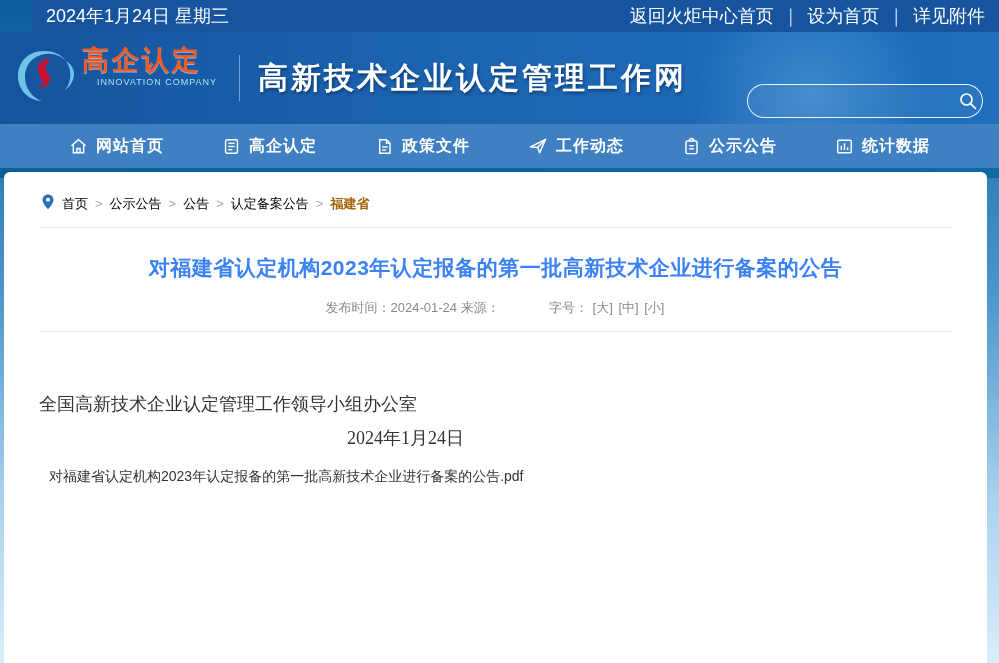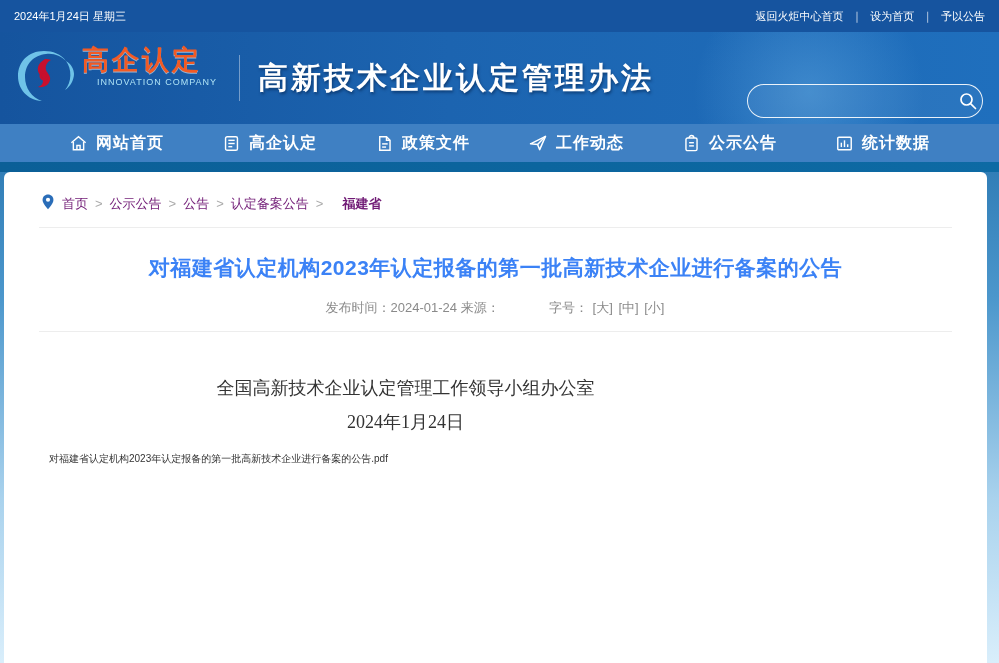--- a/index.html
+++ b/index.html
@@ -2,22 +2,22 @@
 <html><head>
 <meta charset="utf-8">
 <style>
   * { margin:0; padding:0; box-sizing:border-box; }
   html,body { width:999px; height:663px; overflow:hidden; }
   body { font-family:"Liberation Sans","DejaVu Sans",sans-serif; }
   .page { position:relative; width:999px; height:663px;
           background:linear-gradient(180deg,#0d5c9b 0%,#4c97cc 45%,#a9d2ed 75%,#d9eefb 100%); }
 
   
-  .topbar { height:32px; background:#16549f; color:#fff; font-size:11px;
-            display:flex; align-items:center; justify-content:space-between; padding:12px 14px; }
+  .topbar { height:32px; background:#16549f; color:#fff; font-size:18px;
+            display:flex; align-items:center; justify-content:space-between; padding:12px 14px;margin-left:32px; }
   .topbar a { color:#fff; text-decoration:none; cursor:pointer; }
   .topbar .sep { margin:0 8px; opacity:.85; }
 
   
   .header { position:relative; height:92px;
             background:linear-gradient(90deg,#15549e 0%,#1c64b0 45%,#1f6fbd 100%);
             display:flex; align-items:center; padding:0 14px; overflow:hidden; }
   .header::before { content:""; position:absolute; right:60px; top:-40px; width:260px; height:200px;
             border-radius:50%; background:radial-gradient(circle,rgba(120,190,240,.35),rgba(120,190,240,0) 70%); }
   .logo { display:flex; align-items:flex-start; gap:6px; z-index:1; }
@@ -29,83 +29,83 @@
                 text-shadow:1px 2px 3px rgba(0,30,70,.55); z-index:1;
                 font-family:"Liberation Serif","DejaVu Serif",serif; }
   .search { position:absolute; right:16px; top:52px; width:236px; height:34px;
             border:1px solid rgba(255,255,255,.9); border-radius:17px;
             display:flex; align-items:center; z-index:2; background:rgba(255,255,255,.05); }
   .search input { flex:1; border:none; outline:none; background:transparent; color:#fff;
                   font-size:14px; padding:0 8px 0 16px; }
   .search .mag { width:34px; display:flex; align-items:center; justify-content:center; cursor:pointer; }
 
   
-  .nav { height:38px; background:#3f80c3; display:flex; align-items:center;
+  .nav { height:44px; background:#3f80c3; display:flex; align-items:center;
          justify-content:space-around; padding:14px 40px; }
   .nav-item { display:flex; align-items:center; gap:8px; color:#fff; font-size:16px;
               font-weight:bold; cursor:pointer; letter-spacing:1px; }
   .nav-item svg { display:block; }
   .nav-strip { height:10px; background:linear-gradient(90deg,#0b5f97,#0d6aa4); }
 
   
   .card { position:absolute; left:4px; right:12px; top:172px; bottom:0;
           background:#fff; border-radius:6px 6px 0 0; padding:0 35px; }
 
   .breadcrumb { display:flex; align-items:center; gap:7px; padding:22px 0 14px 2px;
                 font-size:13px; color:#999; }
-  .breadcrumb a { color:#701a75; text-decoration:none; cursor:pointer; }
-  .breadcrumb .cur { color:#701a75; font-weight:bold;margin-left:12px; }
+  .breadcrumb a { color:#000000; text-decoration:none; cursor:pointer; }
+  .breadcrumb .cur { color:#a16207; font-weight:bold; }
   .bc-sep { color:#aaa; }
   .hr { border:none; border-top:1px solid #ededed; }
 
   .art-title { text-align:center; margin-top:26px; font-size:21px; font-weight:bold; color:#3b82f6;
                letter-spacing:.5px; }
   .art-meta { text-align:center; margin-top:17px; font-size:13px; color:#8a8a8a; }
   .art-meta .gap { display:inline-block; width:42px; }
   .art-meta .fs { cursor:pointer; margin:0 1px; color:#8a8a8a; }
   .meta-hr { margin-top:14px; }
 
   .body-text { font-family:"Liberation Serif","DejaVu Serif",serif; color:#333;
                font-size:18px; line-height:32px; }
   .para1 { margin-top:16px; text-indent:2em; text-align:justify; }
   .para2 { margin-top:27px; text-indent:2em; }
-  .sign-block { margin-top:40px; margin-right:180px; text-align:center; }
+  .sign-block { margin-top:56px; margin-right:180px; }
   .sign-date { margin-top:2px; text-align:center; margin-right:180px; }
   .attachment { margin-top:14px; font-family:"Liberation Sans","DejaVu Sans",sans-serif;
-                font-size:10px; color:#333; padding-left:10px; cursor:pointer; }
+                font-size:14px; color:#333; padding-left:10px; cursor:pointer; }
 </style>
 </head>
 <body>
 
 <div class="page">
 
   <div class="topbar">
     <span>2024年1月24日  星期三</span>
     <span>
-      <a>返回火炬中心首页</a><span class="sep">｜</span><a>设为首页</a><span class="sep">｜</span><a>予以公告</a>
+      <a>返回火炬中心首页</a><span class="sep">｜</span><a>设为首页</a><span class="sep">｜</span><a>详见附件</a>
     </span>
   </div>
 
   <div class="header">
     <div class="logo">
       <span>
         <svg width="62" height="58" viewBox="0 0 62 58">
           <path d="M30 4 C14 4 4 15 4 29 c0 13 9 24 24 25 -10 -3 -17 -13 -17 -24 C11 17 20 8 32 7 c8 -1 15 2 20 7 C47 7 39 4 30 4 z" fill="#6fc3e8"></path>
           <path d="M52 14 c6 8 6 21 -1 29 5 -3 9 -10 9 -16 0 -5 -3 -10 -8 -13 z" fill="#6fc3e8"></path>
           <path d="M31 12 c-5 3 -8 7 -7 12 1 4 5 6 5 10 0 3 -2 5 -5 6 6 1 11 -2 12 -7 1 -4 -3 -7 -4 -10 -1 -4 1 -8 5 -10 -2 -1 -4 -1 -6 -1 z" fill="#c8102e"></path>
           <circle cx="30" cy="29" r="3.5" fill="none" stroke="#c8102e" stroke-width="2"></circle>
         </svg>
       </span>
       <span>
         <div class="logo-text-cn">高企认定</div>
         <div class="logo-text-en">INNOVATION COMPANY</div>
       </span>
     </div>
     <div class="header-divider"></div>
-    <div class="site-title">高新技术企业认定管理办法</div>
+    <div class="site-title">高新技术企业认定管理工作网</div>
     <div class="search">
       <input type="text" placeholder="" style="">
       <span class="mag">
         <svg width="20" height="20" viewBox="0 0 20 20">
           <circle cx="8.5" cy="8.5" r="5.5" fill="none" stroke="#fff" stroke-width="1.7"></circle>
           <line x1="12.8" y1="12.8" x2="17.5" y2="17.5" stroke="#fff" stroke-width="1.7" stroke-linecap="round"></line>
         </svg>
       </span>
     </div>
   </div>

